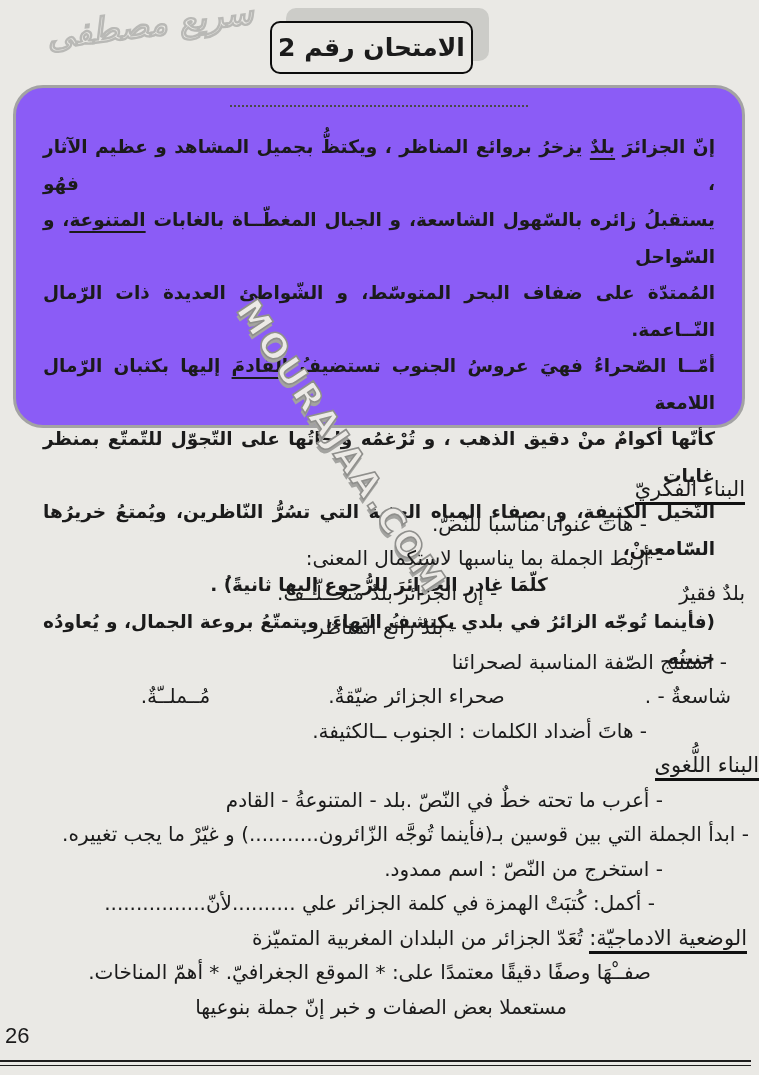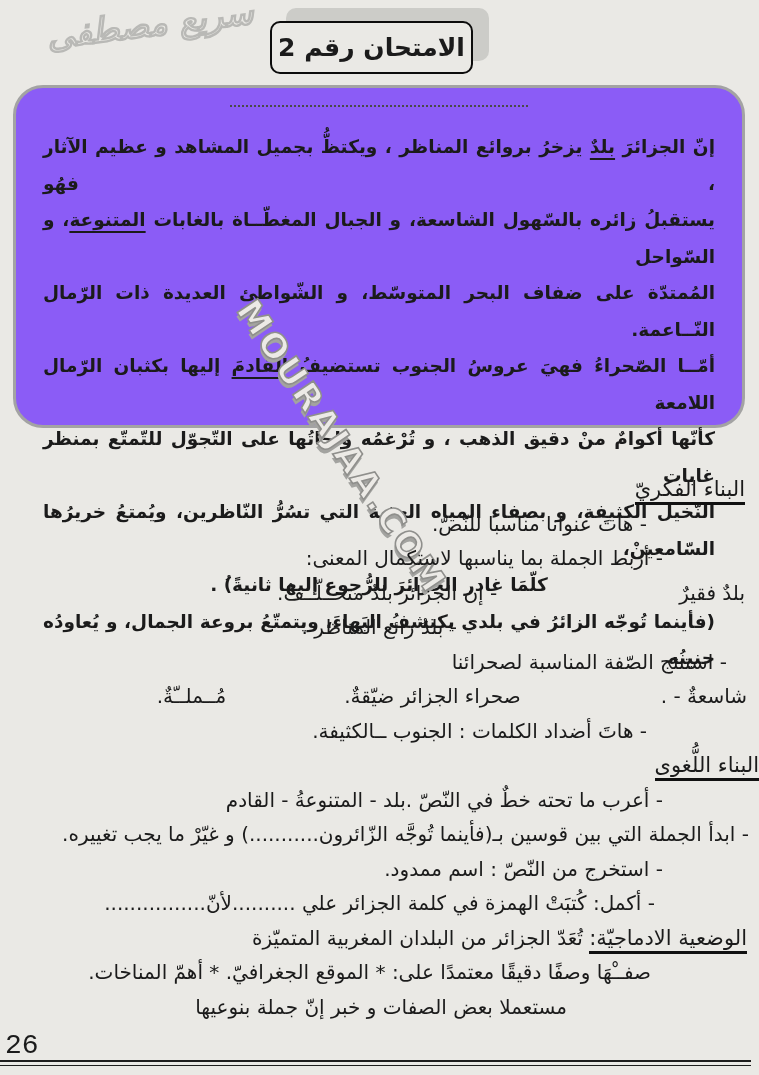--- a/index.html
+++ b/index.html
@@ -62,22 +62,22 @@
     font-size:20px; font-weight:normal;
   }
   .row { height:34.5px; line-height:34.5px; white-space:nowrap; }
   .row .heading {
     font-size:21px; border-bottom:3px solid #111; padding-bottom:1px;
   }
   .row.cols span { display:inline-block; }
 
   
   .pagenum {
-    position:absolute; left:5px; bottom:14px; z-index:3;
-    font-family:Liberation Mono, monospace; font-size:28px; direction:ltr;
+    position:absolute; left:5px; bottom:26px; z-index:3;
+    font-family:Liberation Sans, sans-serif; font-size:22px; direction:ltr;
   }
   .footline {
     position:absolute; left:0; right:8px; bottom:9px; height:3px; z-index:3;
     border-top:2.5px solid #1e1e1e; border-bottom:1.5px solid #1e1e1e;
   }
 </style>
 </head>
 <body>
 
 <div class="page">
@@ -104,21 +104,21 @@
 
   <div class="watermark">MOURAJAA.COM</div>
 
   <div class="questions">
       <div class="row" style="padding-right: 14px;"><span class="heading">البناء الفكريّ</span></div>
       <div class="row" style="padding-right: 112px;"><span>-  هاتَ عنوانا مناسبا للنّصّ.</span></div>
       <div class="row" style="padding-right: 96px;"><span>- أربط الجملة بما يناسبها لاستكمال المعنى:</span></div>
       <div class="row cols"><span style="margin-right: 14px;">بلدٌ فقيرٌ</span><span style="margin-right: 182px;">- إن الجزائر بلدُ متخــلّــفٌ.</span></div>
       <div class="row" style="padding-right: 302px;"><span>- بلدُ رائع المناظر .</span></div>
       <div class="row" style="padding-right: 32px;"><span>- استنتج الصّفة المناسبة لصحرائنا</span></div>
-      <div class="row cols"><span style="margin-right: 12px;">شاسعةٌ - .</span><span style="margin-right: 140px;">صحراء الجزائر ضيّقةٌ.</span><span style="margin-right: 118px;">مُــملــّةٌ.</span></div>
+      <div class="row cols"><span style="margin-right: 28px;">شاسعةٌ - .</span><span style="margin-right: 140px;">صحراء الجزائر ضيّقةٌ.</span><span style="margin-right: 118px;">مُــملــّةٌ.</span></div>
       <div class="row" style="padding-right: 112px;"><span>- هاتَ أضداد الكلمات : الجنوب ــالكثيفة.</span></div>
       <div class="row" style=""><span class="heading">البناء اللُّغوى</span></div>
       <div class="row" style="padding-right: 96px;"><span>- أعرب ما تحته خطٌ في النّصّ .بلد - المتنوعةُ - القادم</span></div>
       <div class="row" style="padding-right: 10px;"><span>- ابدأ الجملة التي بين قوسين بـ(فأينما تُوجَّه الزّائرون...........) و غيّرْ ما يجب تغييره.</span></div>
       <div class="row" style="padding-right: 96px;"><span>- استخرج من النّصّ : اسم ممدود.</span></div>
       <div class="row" style="padding-right: 104px;"><span>- أكمل: كُتبَتْ الهمزة في كلمة الجزائر علي ..........لأنّ................</span></div>
       <div class="row" style="padding-right: 12px;"><span class="heading">الوضعية الادماجيّة:</span><span>  تُعَدّ الجزائر  من البلدان المغربية المتميّزة</span></div>
       <div class="row" style="padding-right: 108px;"><span>صفــْهَا وصفًا دقيقًا معتمدًا على: * الموقع الجغرافيّ. *  أهمّ المناخات.</span></div>
       <div class="row" style="padding-right: 192px;"><span>مستعملا بعض الصفات و خبر إنّ جملة بنوعيها</span></div>
     </div>

